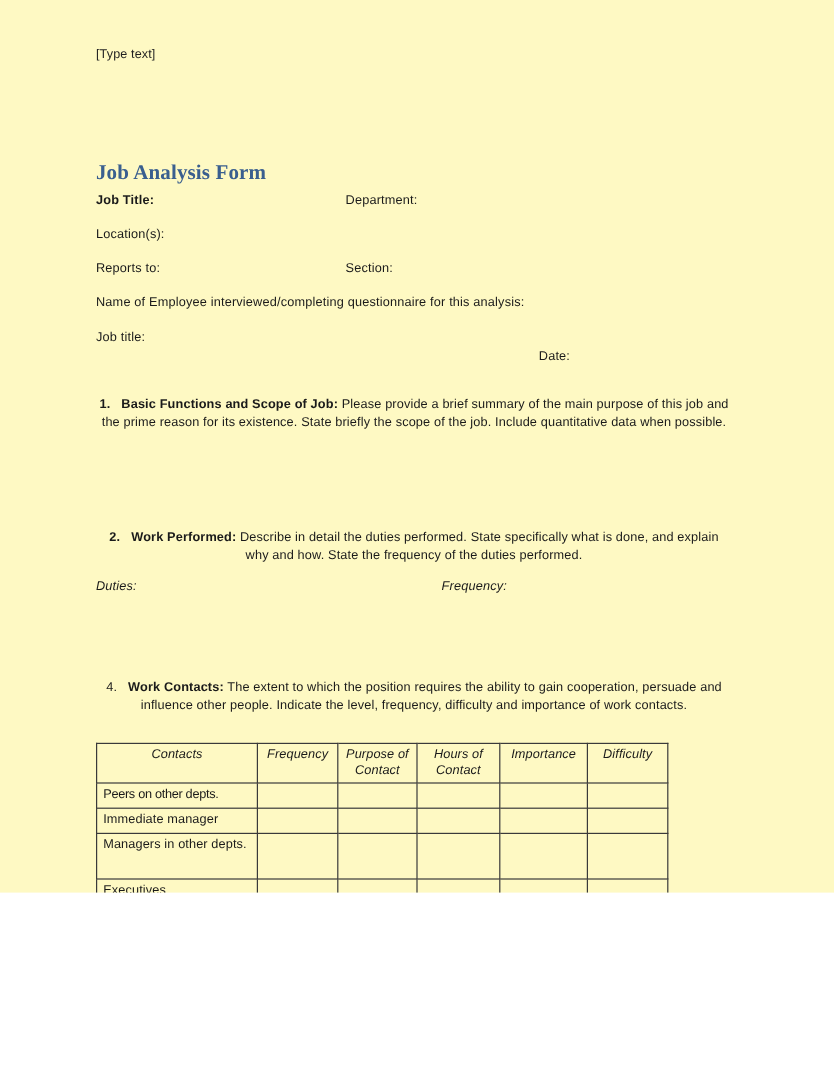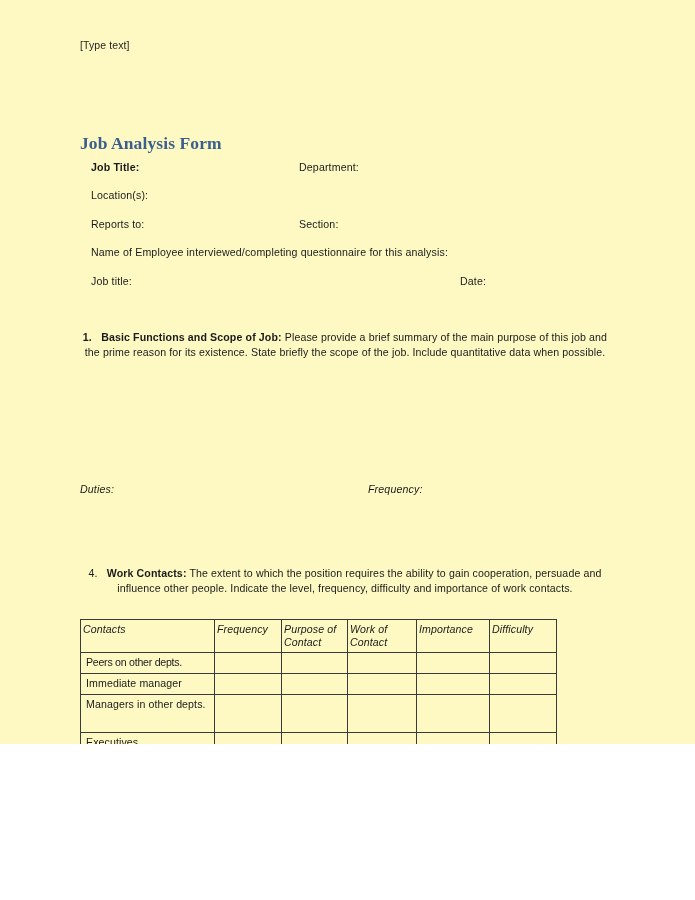--- a/index.html
+++ b/index.html
@@ -48,37 +48,36 @@
 
   
   .field-row {
     position: absolute;
     left: 80px;
     width: 530px;
     font-size: 10.6px;
     line-height: 14px;
     letter-spacing: 0.15px;
     white-space: nowrap;
-    margin-left: 11px;
   }
   .field-row .lbl-left {
     display: inline-block;
   }
   .field-row .lbl-bold {
     font-weight: bold;
   }
   .col2 {
     position: absolute;
     left: 208px;
     top: 0;
   }
   .col2-date {
     position: absolute;
     left: 325px;
-    top: 0;
+    top: 16px;
     padding-left: 44px;
   }
 
   .r-jobtitle   { top: 160px; }
   .r-location   { top: 188px; }
   .r-reports    { top: 217px; }
   .r-nameemp    { top: 245px; }
   .r-jobtitle2  { top: 274px; }
 
   
@@ -143,21 +142,21 @@
   table.contacts td {
     border: 1px solid #3a3a3a;
     padding: 0;
     vertical-align: top;
   }
   table.contacts th {
     font-style: italic;
     font-weight: normal;
     font-size: 10.6px;
     line-height: 13.2px;
-    text-align: left;
+    text-align: center;
     padding: 3px 2px 3px 2px;
     letter-spacing: 0.1px;
   }
   table.contacts td.rowlabel {
     font-size: 10.6px;
     line-height: 14.4px;
     text-align: left;
     padding: 2px 3px 2px 5px;
     letter-spacing: 0.1px;
   }
@@ -211,20 +210,27 @@
   </div>
 
   <div class="section s1">
     <span class="num">1.</span>
     <span>&nbsp; </span>
     <span class="head">Basic Functions and Scope of Job:</span>
     <span> </span>
     <span class="body-txt">Please provide a brief summary of the main purpose of this job and the prime reason for its existence.  State briefly the scope of the job.  Include quantitative data when possible.</span>
   </div>
 
+  <div class="section s2">
+    <span class="num">2.</span>
+    <span>&nbsp; </span>
+    <span class="head">Work Performed:</span>
+    <span> </span>
+    <span class="body-txt">Describe in detail the duties performed. State specifically what is done, and explain why and how.  State the frequency of the duties performed.</span>
+  </div>
 
   <div class="sublabels">
     <span>Duties:</span>
     <span class="freq">Frequency:</span>
   </div>
 
 
   <div class="section s4">
     <span class="num-plain">4.</span>
     <span>&nbsp; </span>
@@ -241,21 +247,21 @@
         <col class="c-purpose">
         <col class="c-means">
         <col class="c-importance">
         <col class="c-difficulty">
       </colgroup>
       <thead>
         <tr>
           <th>Contacts</th>
           <th>Frequency</th>
           <th>Purpose of Contact</th>
-          <th>Work of Contact</th>
+          <th>Hours of Contact</th>
           <th>Importance</th>
           <th>Difficulty</th>
         </tr>
       </thead>
       <tbody>
         <tr>
           <td class="rowlabel tight">Peers on other depts.</td>
           <td class="cell"></td>
           <td class="cell"></td>
           <td class="cell"></td>

